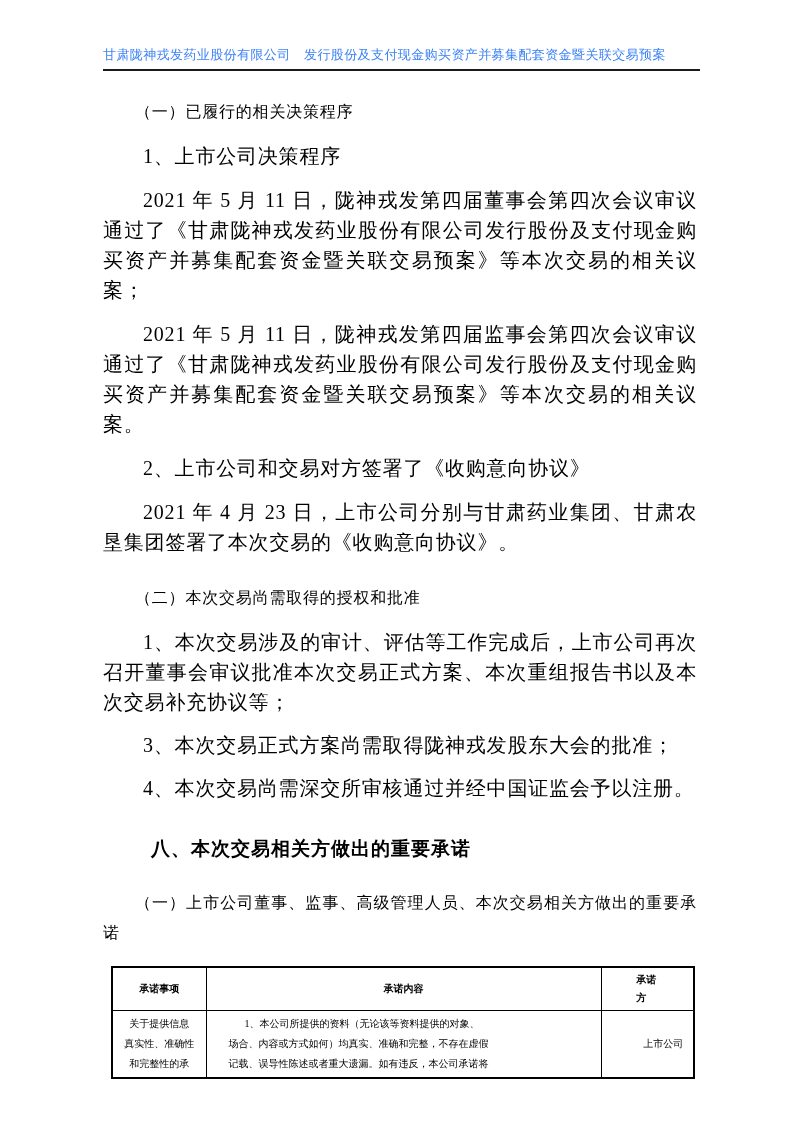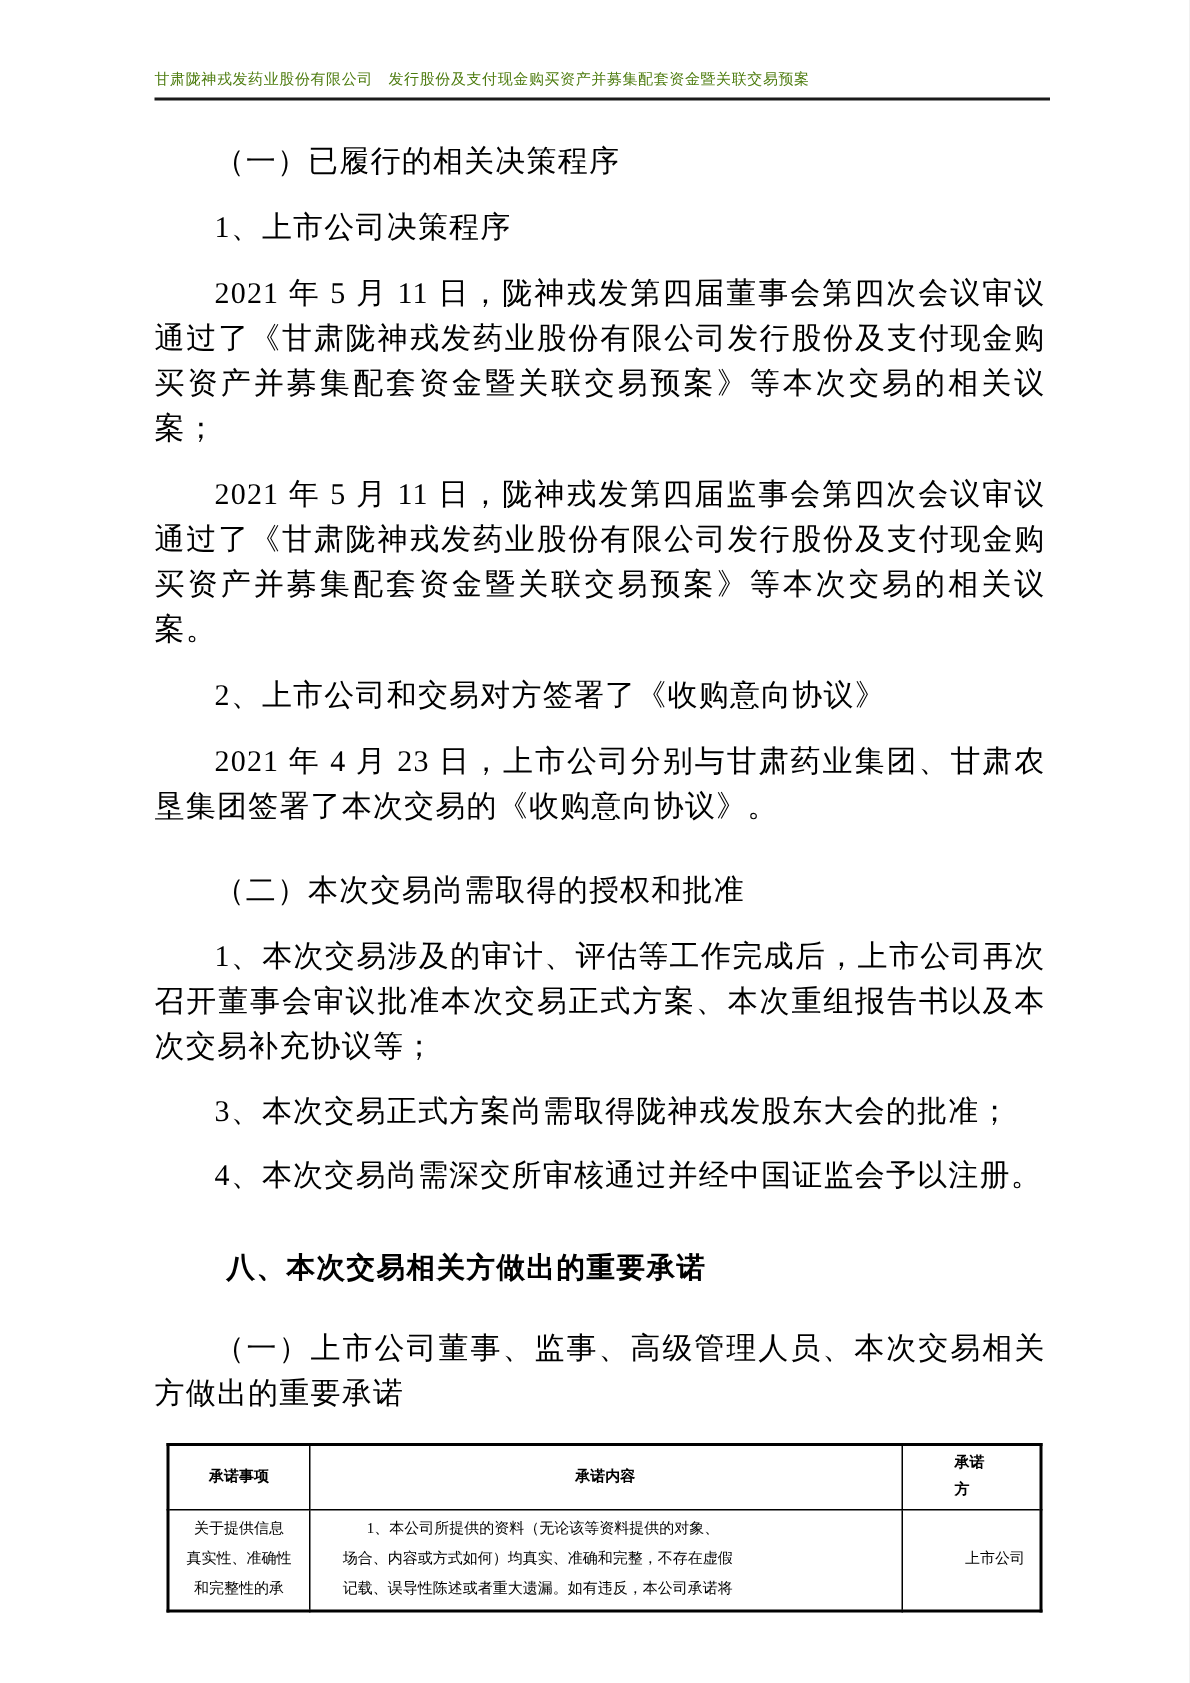--- a/index.html
+++ b/index.html
@@ -11,36 +11,36 @@
     color:#000000;
     font-family:"Liberation Serif","DejaVu Serif",serif;
     overflow:hidden;
     box-sizing:border-box;
   }
   
   .doc-header {
     margin:46px 93px 0 103px;
     padding-bottom:5px;
     border-bottom:2px solid #1a1a1a;
-    font-size:10px;
+    font-size:13px;
     letter-spacing:0.4px;
     white-space:nowrap;
-    color:#4d7c0f;
+    color:#3b82f6;
   }
   .content { margin:0 96px 0 103px; }
   h1.section-heading {
     font-family:"Liberation Sans","DejaVu Sans",sans-serif;
     font-weight:bold;
     font-size:19px;
     letter-spacing:1px;
     margin:33px 0 0 0;
     padding-left:48px;
   }
   .subhead {
-    font-size:20px;
+    font-size:16px;
     line-height:30px;
     letter-spacing:0.8px;
     margin:26px 0 0 0;
     text-indent:2em;
     text-align:justify;
   }
   p.body-para {
     font-size:20px;
     line-height:30px;
     letter-spacing:0.8px;

